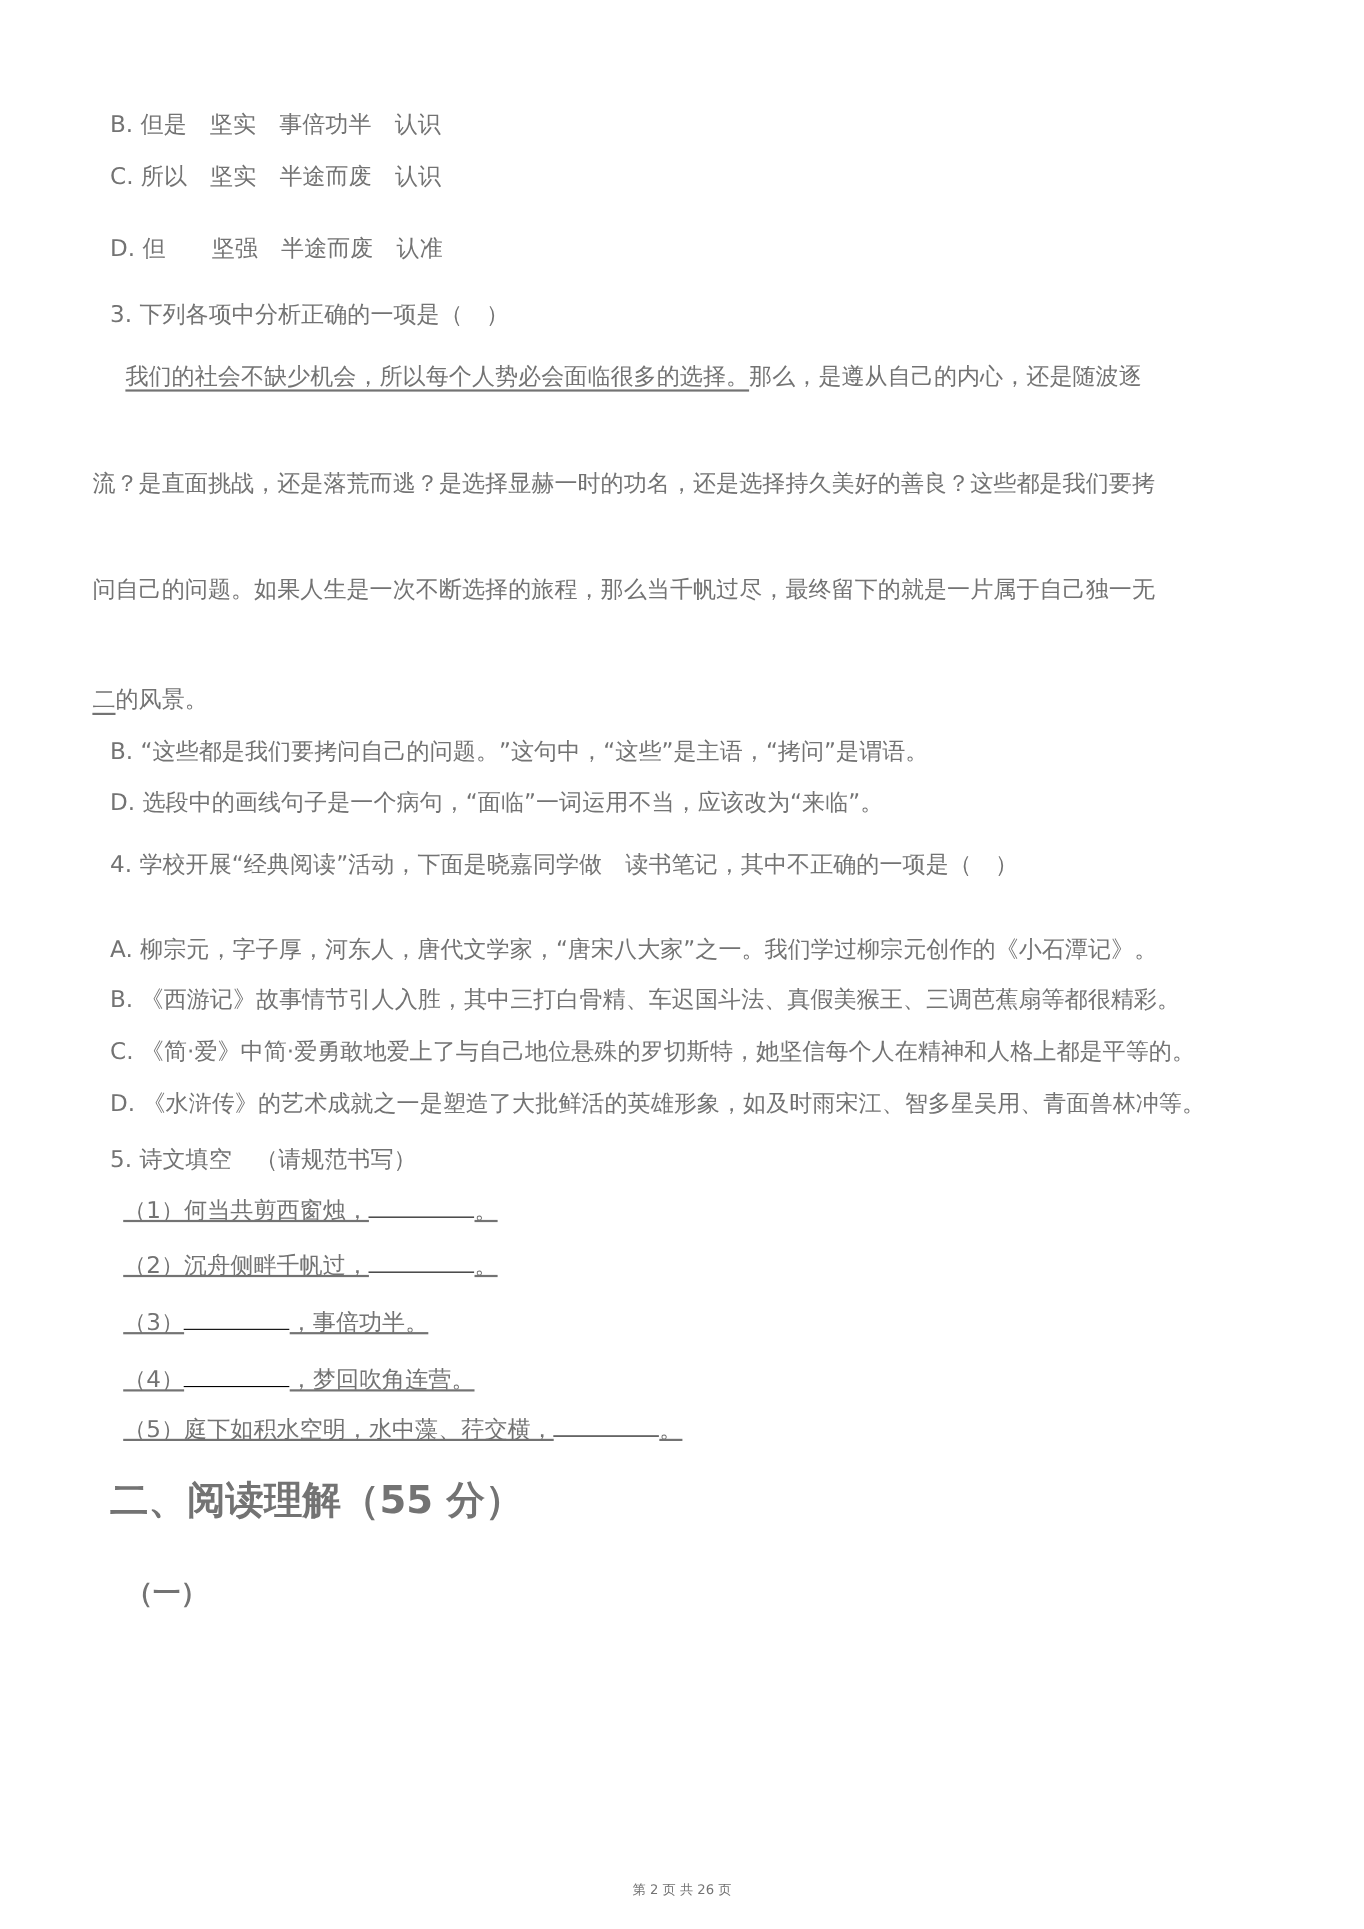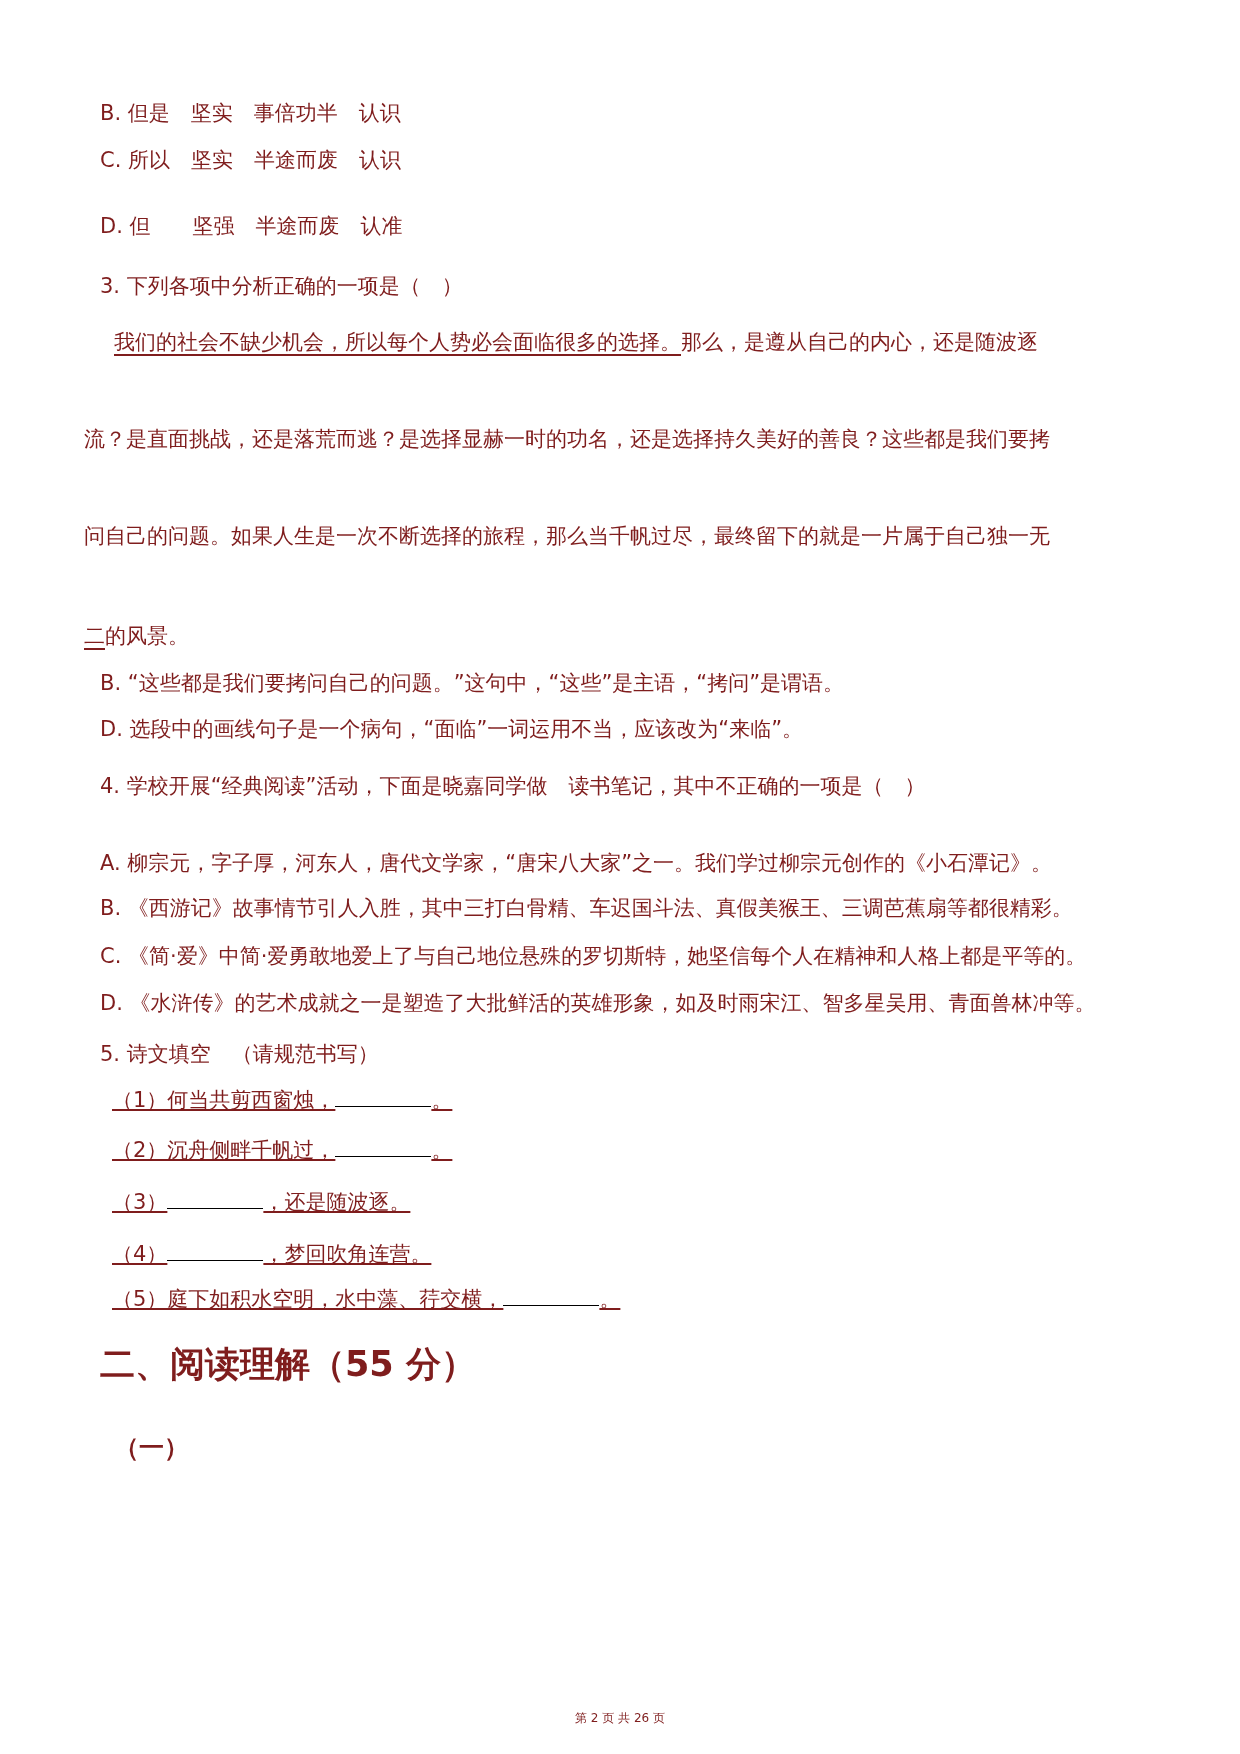--- a/index.html
+++ b/index.html
@@ -1,21 +1,21 @@
 <!DOCTYPE html>
 <html><head>
 <meta charset="utf-8">
 <style>
   html, body { margin: 0; padding: 0; background: #fff; }
   .page {
     position: relative;
     width: 1240px;
     height: 1754px;
     background: #ffffff;
-    color: #7f1d1d;
+    color: #737373;
     font-family: "DejaVu Sans", sans-serif;
     font-size: 21px;
     box-sizing: border-box;
     padding: 100px 88px 0 84px;
     overflow: hidden;
   }
   .row {
     line-height: 26px;
     white-space: nowrap;
   }
@@ -91,21 +91,21 @@
   <div class="row ml" style="margin-top:19px">B. 《西游记》故事情节引人入胜，其中三打白骨精、车迟国斗法、真假美猴王、三调芭蕉扇等都很精彩。</div>
   <div class="row ml" style="margin-top:22px">C. 《简·爱》中简·爱勇敢地爱上了与自己地位悬殊的罗切斯特，她坚信每个人在精神和人格上都是平等的。</div>
   <div class="row ml" style="margin-top:21px">D. 《水浒传》的艺术成就之一是塑造了大批鲜活的英雄形象，如及时雨宋江、智多星吴用、青面兽林冲等。</div>
 
   <div class="row ml" style="margin-top:25px">5. 诗文填空　（请规范书写）</div>
 
   <div class="row ml2" style="margin-top:18px"><span>（1）何当共剪西窗烛，</span><span class="blank"></span><span>。</span></div>
 
   <div class="row ml2" style="margin-top:22px"><span>（2）沉舟侧畔千帆过，</span><span class="blank"></span><span>。</span></div>
 
-  <div class="row ml2" style="margin-top:24px"><span>（3）</span><span class="blank"></span><span>，还是随波逐。</span></div>
+  <div class="row ml2" style="margin-top:24px"><span>（3）</span><span class="blank"></span><span>，事倍功半。</span></div>
 
   <div class="row ml2" style="margin-top:24px"><span>（4）</span><span class="blank"></span><span>，梦回吹角连营。</span></div>
 
   <div class="row ml2" style="margin-top:17px"><span>（5）庭下如积水空明，水中藻、荇交横，</span><span class="blank"></span><span>。</span></div>
 
   <div class="section-heading ml" style="margin-top:36px">二、阅读理解（55 分）</div>
 
   <div class="sub-heading" style="margin-top:53px; margin-left:30px">（一）</div>
 
   <div class="footer">第 2 页 共 26 页</div>

